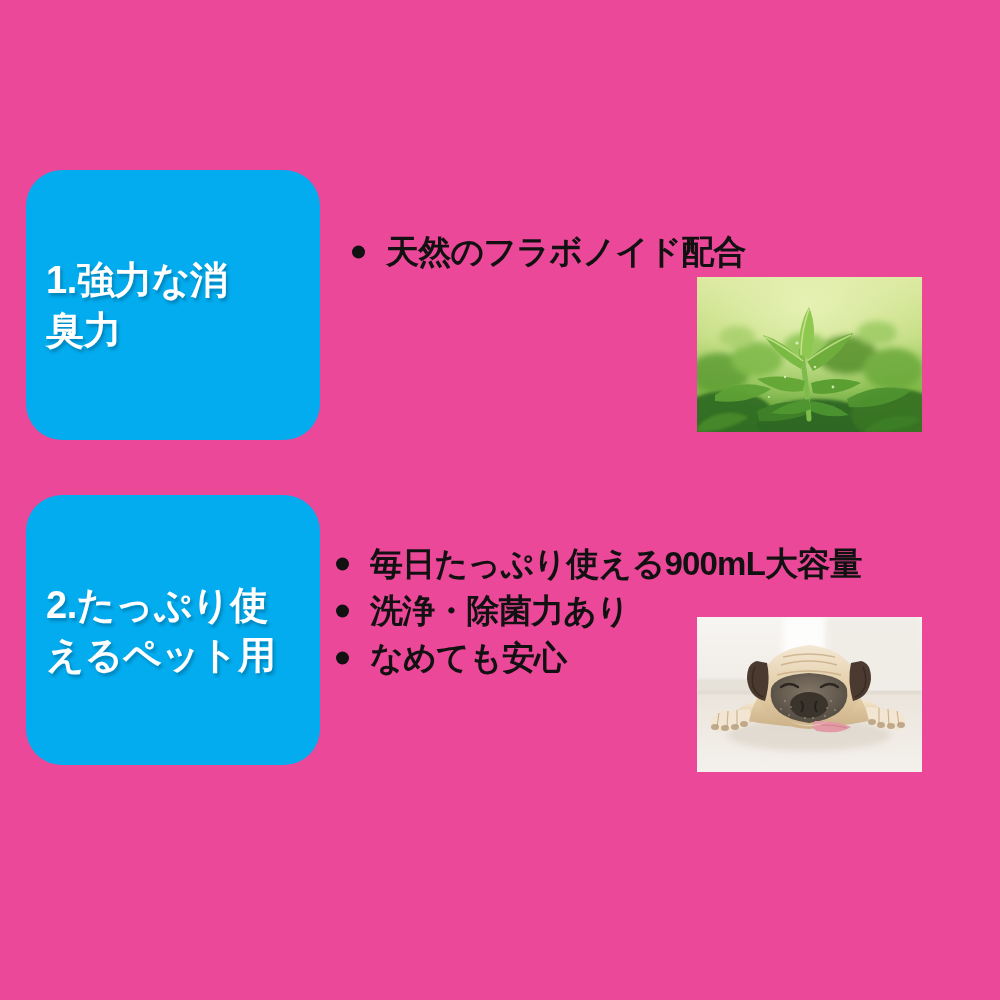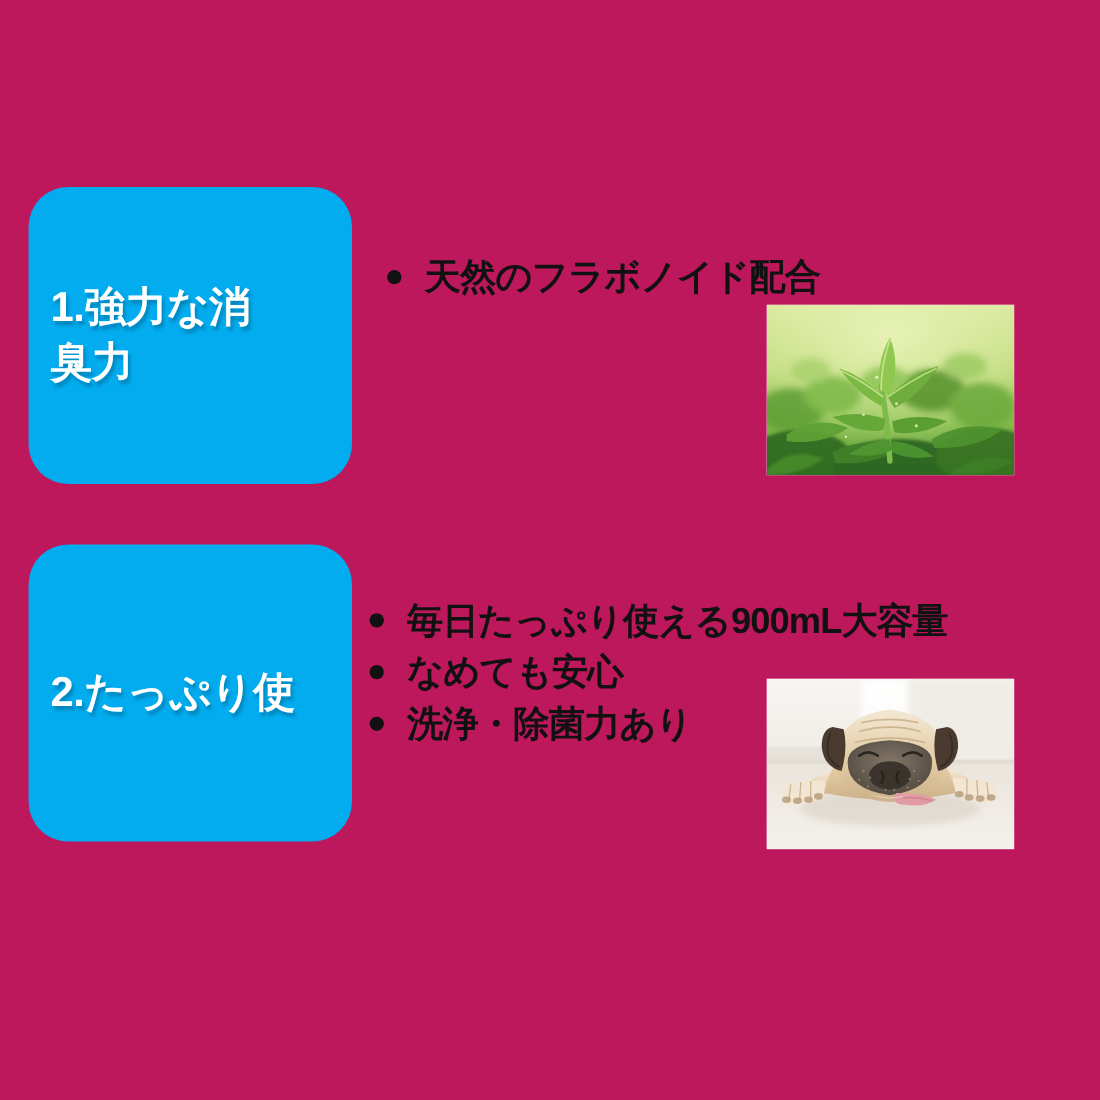--- a/index.html
+++ b/index.html
@@ -9,21 +9,21 @@
     background: #ffffff;
   }
   body {
     font-family: "Liberation Sans", "DejaVu Sans", sans-serif;
   }
 
   #canvas {
     position: relative;
     width: 1000px;
     height: 1000px;
-    background: #be185d;
+    background: #ec4899;
     overflow: hidden;
   }
 
   
   .feature-box {
     position: absolute;
     left: 26px;
     width: 294px;
     background: #02ACEE;
     border-radius: 36px;
@@ -179,35 +179,36 @@
       <g filter="url(#teaBlurMid)" opacity="0.95">
         <path d="M0 150 Q22 128 52 140 Q30 155 0 155 Z" fill="#47892a"></path>
         <path d="M168 152 Q196 132 225 142 Q206 155 170 155 Z" fill="#3d7f26"></path>
       </g>
     </svg>
   </div>
 
   <div class="feature-box" id="box-2">
     <div class="feature-box-label">
       <span>2.たっぷり使</span><br>
+      <span>えるペット用</span>
     </div>
   </div>
 
   <ul class="bullets" id="bullets-2">
     <li class="bullet-item">
       <span class="bullet-marker"></span>
       <span>毎日たっぷり使える900mL大容量</span>
     </li>
     <li class="bullet-item">
       <span class="bullet-marker"></span>
-      <span>なめても安心</span>
+      <span>洗浄・除菌力あり</span>
     </li>
     <li class="bullet-item">
       <span class="bullet-marker"></span>
-      <span>洗浄・除菌力あり</span>
+      <span>なめても安心</span>
     </li>
   </ul>
 
   <div class="photo" id="photo-dog">
     <svg viewBox="0 0 225 155" preserveAspectRatio="none">
       <defs>
         <linearGradient id="roomBg" x1="0" y1="0" x2="0" y2="1">
           <stop offset="0%" stop-color="#f7f5f2"></stop>
           <stop offset="55%" stop-color="#efebe5"></stop>
           <stop offset="100%" stop-color="#e6e0d8"></stop>

